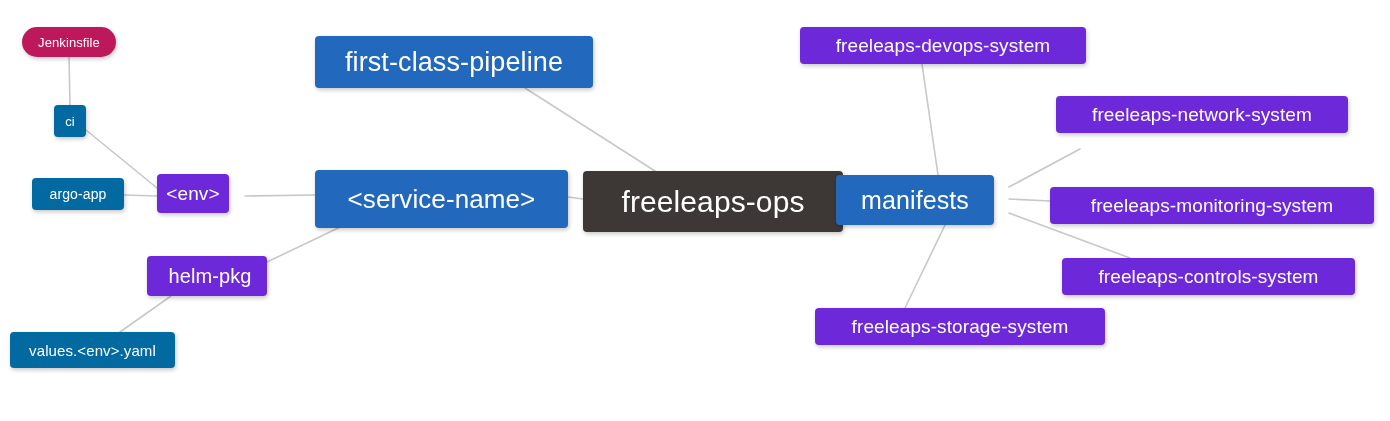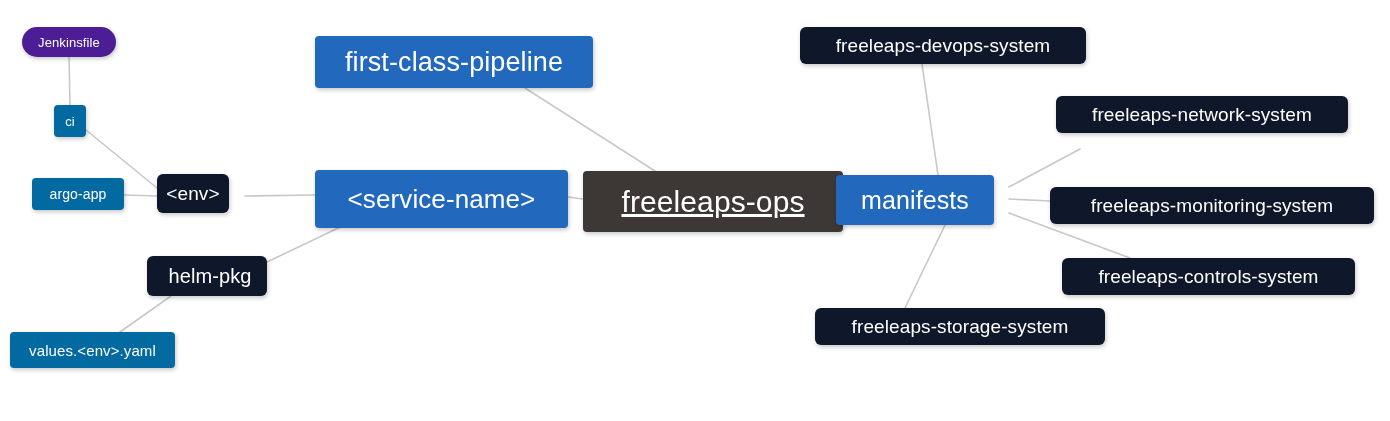--- a/index.html
+++ b/index.html
@@ -40,25 +40,25 @@
     text-align: center;
     box-shadow: 1px 2px 4px rgba(0,0,0,0.22);
     padding: 0 10px;
     letter-spacing: 0.1px;
   }
   .node-label {
     display: block;
     white-space: nowrap;
   }
   
-  .theme-orange { background: #4c1d95; border-radius: 15px; }
+  .theme-orange { background: #be185d; border-radius: 15px; }
   .theme-red    { background: #0369a1; }
-  .theme-green  { background: #0f172a; border-radius: 6px; }
+  .theme-green  { background: #6d28d9; }
   .theme-blue   { background: #2268BC; }
-  .theme-dark   { background: #3D3835; text-decoration: underline; }
+  .theme-dark   { background: #3D3835; }
 </style>
 </head>
 <body>
 
 <div id="mindmap-canvas">
 
   <svg id="edge-layer" width="1390" height="421" viewBox="0 0 1390 421" xmlns="http://www.w3.org/2000/svg">
       <line x1="69" y1="57" x2="70" y2="105" stroke="#c8c8c8" stroke-width="1.6" stroke-linecap="round"></line>
       <line x1="86" y1="130" x2="157" y2="188" stroke="#c8c8c8" stroke-width="1.6" stroke-linecap="round"></line>
       <line x1="124" y1="195" x2="157" y2="196" stroke="#c8c8c8" stroke-width="1.6" stroke-linecap="round"></line>

